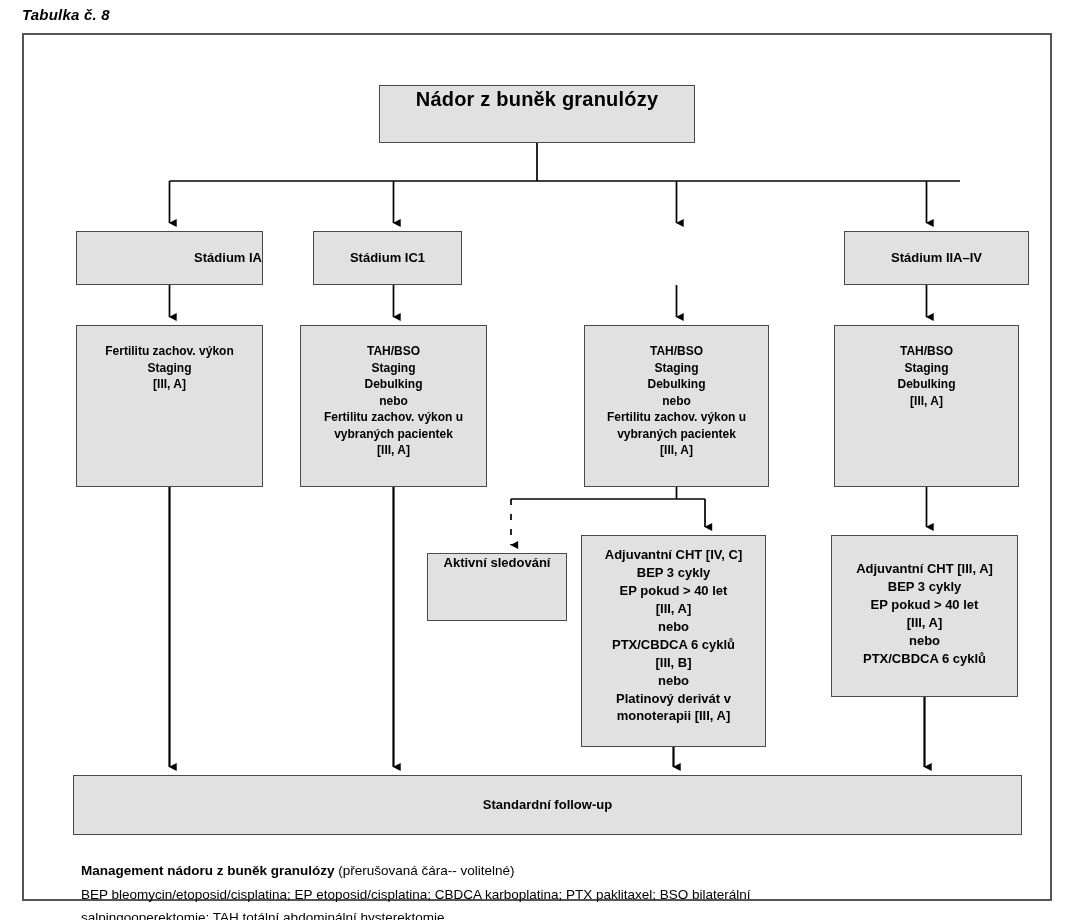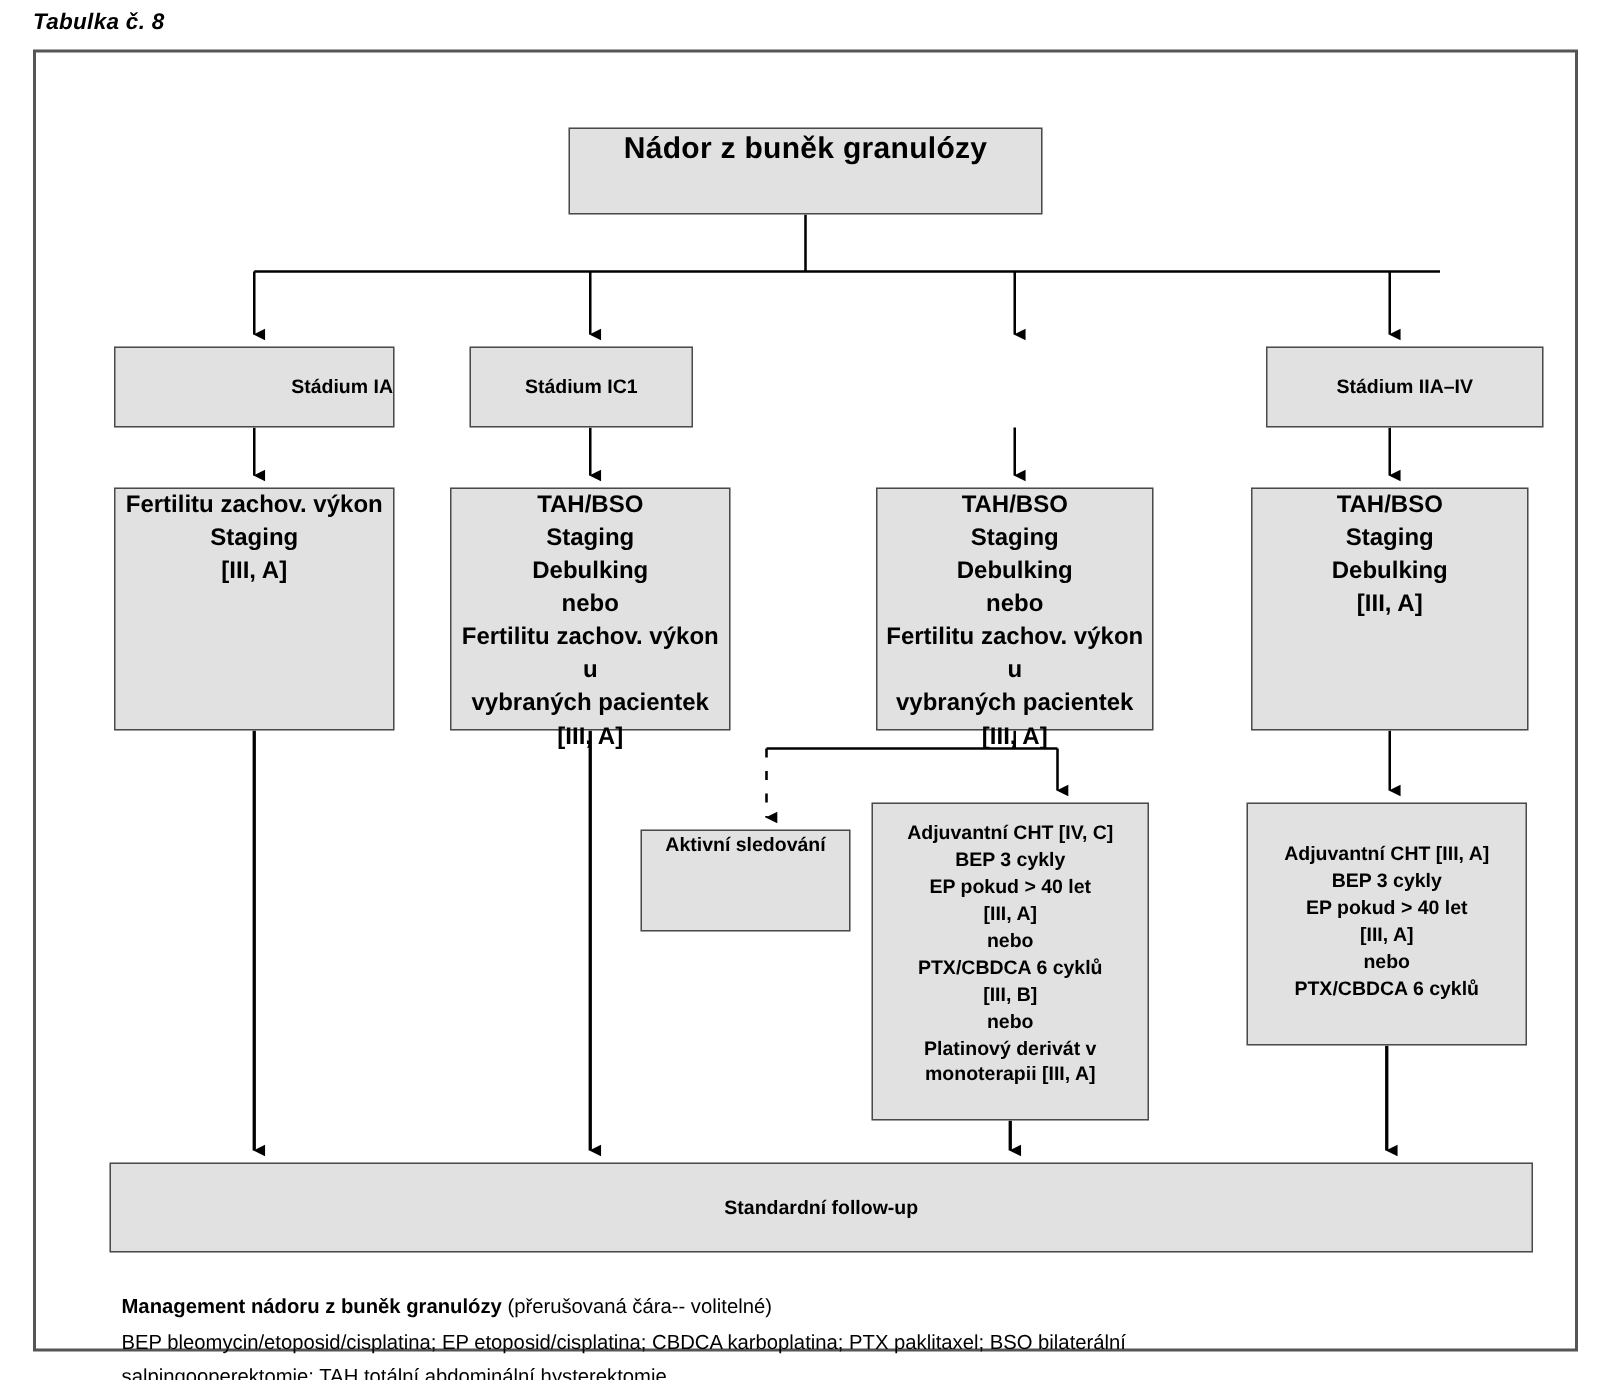--- a/index.html
+++ b/index.html
@@ -65,21 +65,22 @@
     justify-content: center;
     font-size: 13px;
   }
   #stage-ia     { left: 52px;  width: 187px; text-align: right; }
   #stage-ic1    { left: 289px; width: 149px; }
   #stage-ic23   { left: 560px; width: 185px; }
   #stage-iiaiv  { left: 810px; width: 185px; margin-left: 10px; }
 
   .treat-node {
     top: 290px;
-    font-size: 16px;
+    font-size: 12px;
+    padding-top: 17px;
   }
   #treat-ia    { left: 52px;  width: 187px; height: 162px; }
   #treat-ic1   { left: 276px; width: 187px; height: 162px; }
   #treat-ic23  { left: 560px; width: 185px; height: 162px; }
   #treat-iiaiv { left: 810px; width: 185px; height: 162px; }
 
   #observation-node {
     left: 403px; top: 518px; width: 140px; height: 68px;
     justify-content: flex-start;
     font-size: 13px;

